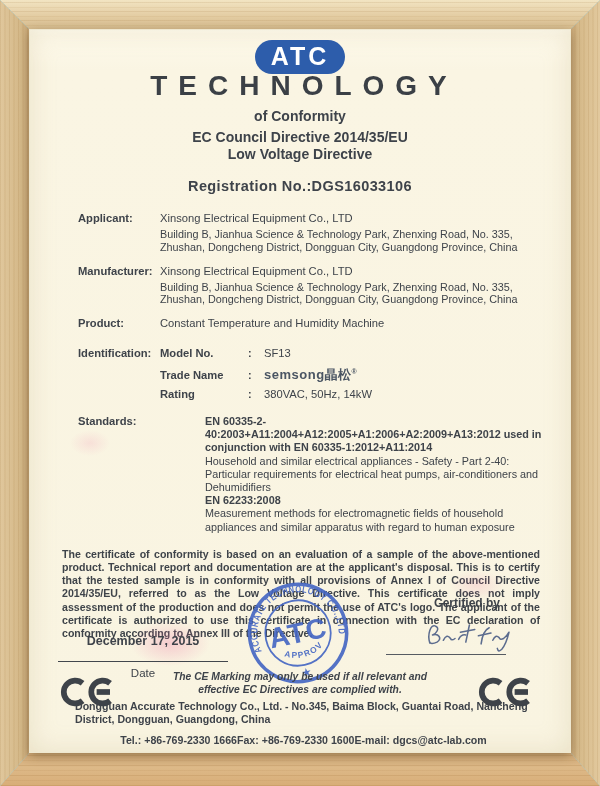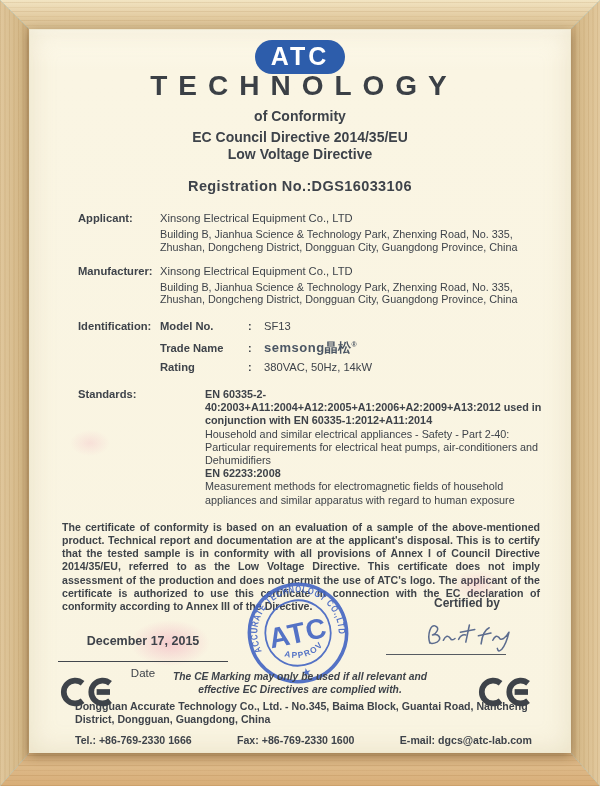--- a/index.html
+++ b/index.html
@@ -70,21 +70,21 @@
   .certifiedby{position:absolute;left:404px;top:566px;width:130px;text-align:left;font-weight:bold;font-size:12px;}
   .signature{position:absolute;left:382px;top:586px;width:122px;height:36px;}
   .sigline{position:absolute;left:356px;top:624px;width:120px;border-top:1.4px solid #565b62;}
   .dateblock{position:absolute;left:28px;top:604px;width:170px;text-align:center;}
   .dateval{font-weight:bold;font-size:12.5px;padding-bottom:13px;border-bottom:1.6px solid #42474d;}
   .datelab{font-weight:normal;font-size:11.5px;margin-top:5px;}
   .ce-left{position:absolute;left:30px;top:641px;}
   .ce-right{position:absolute;left:448px;top:641px;}
   .ce-note{position:absolute;left:120px;right:120px;top:641px;text-align:center;font-size:10.3px;font-weight:bold;line-height:12.5px;font-style:italic;}
   .ftr-addr{position:absolute;left:45px;right:26px;top:670px;font-weight:bold;font-size:10.6px;line-height:13px;}
-  .ftr-contacts{position:absolute;left:45px;right:38px;top:704px;display:flex;justify-content:space-between;font-weight:bold;font-size:10.6px;}
+  .ftr-contacts{position:absolute;left:45px;right:38px;top:704px;display:flex;justify-content:center;font-weight:bold;font-size:10.6px;}
 </style>
 </head>
 <body>
 
 <div id="scene">
   <div class="frame-piece frame-top"></div>
   <div class="frame-piece frame-bottom"></div>
   <div class="frame-piece frame-left"></div>
   <div class="frame-piece frame-right"></div>
 
@@ -114,20 +114,24 @@
       </div>
 
       <div class="frow">
         <div class="flabel">Manufacturer:</div>
         <div>
           <div class="fname">Xinsong Electrical Equipment Co., LTD</div>
           <div class="faddr">Building B, Jianhua Science &amp; Technology Park, Zhenxing Road, No. 335, Zhushan, Dongcheng District, Dongguan City, Guangdong Province, China</div>
         </div>
       </div>
 
+      <div class="frow prod-row">
+        <div class="flabel">Product:</div>
+        <div class="fname">Constant Temperature and Humidity Machine</div>
+      </div>
 
       <div>
         <div class="idrow">
           <div class="flabel">Identification:</div>
           <div class="idlab">Model No.</div>
           <div class="idsep">:</div>
           <div class="idval">SF13</div>
         </div>
         <div class="idrow">
           <div></div>

